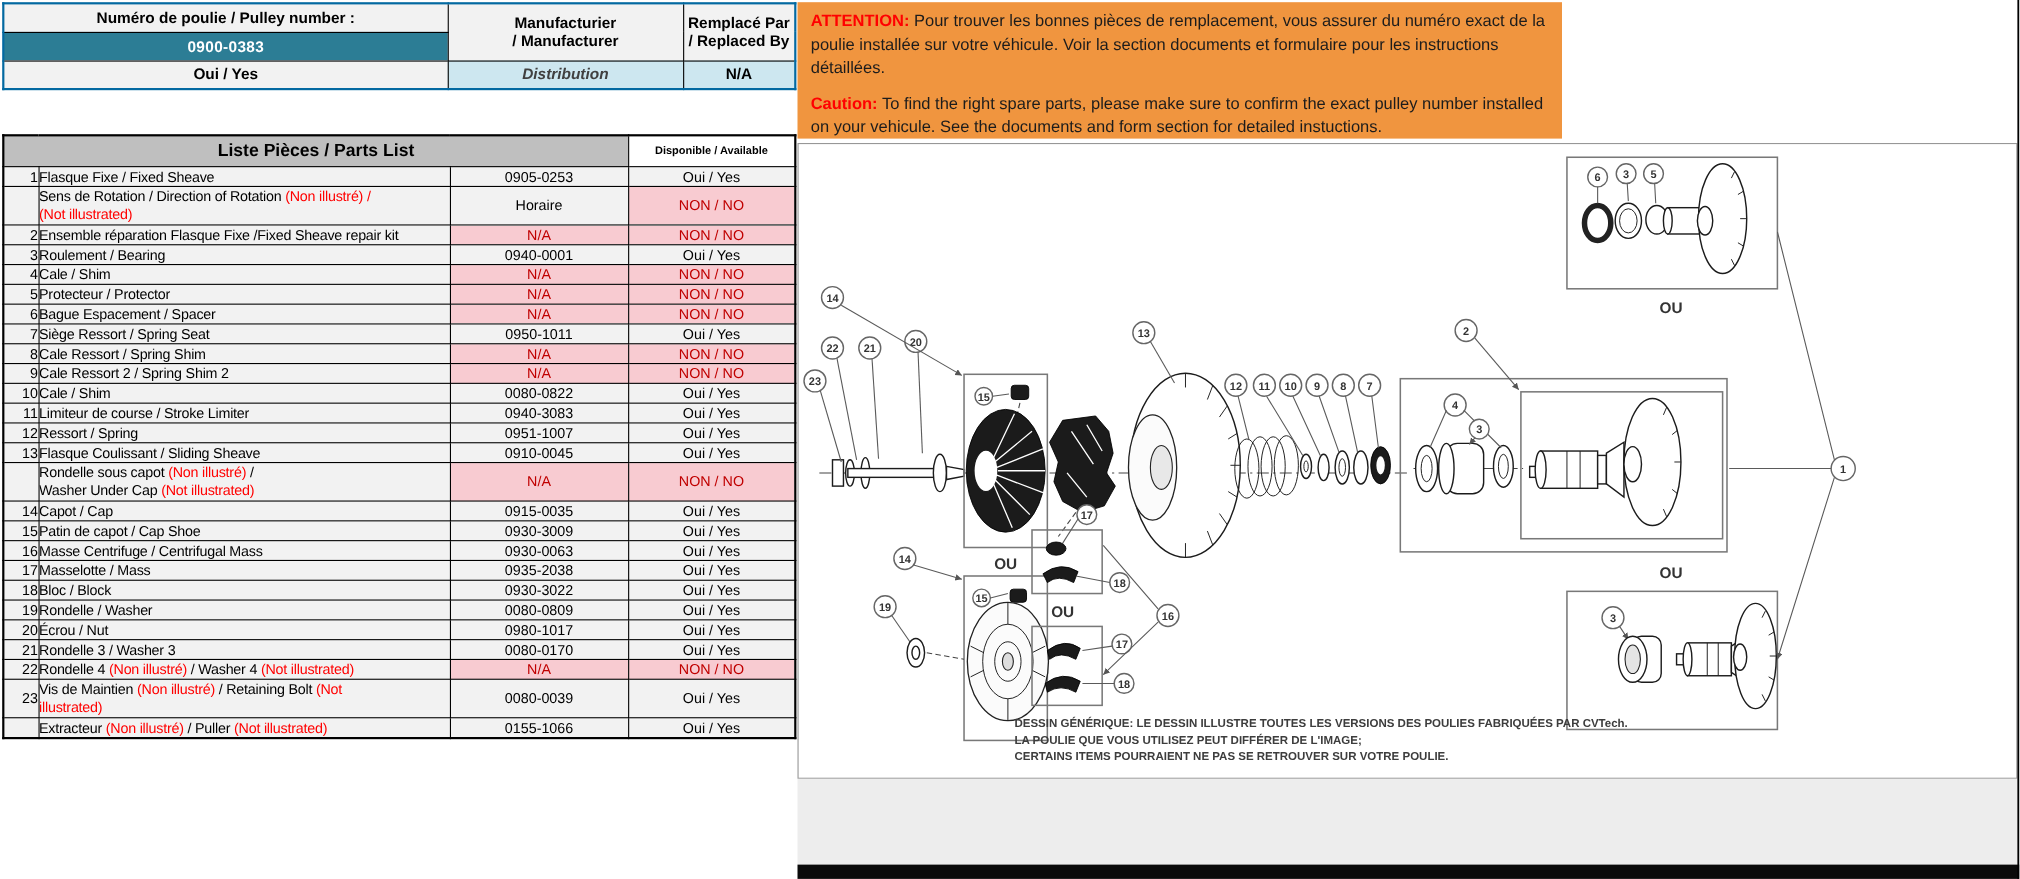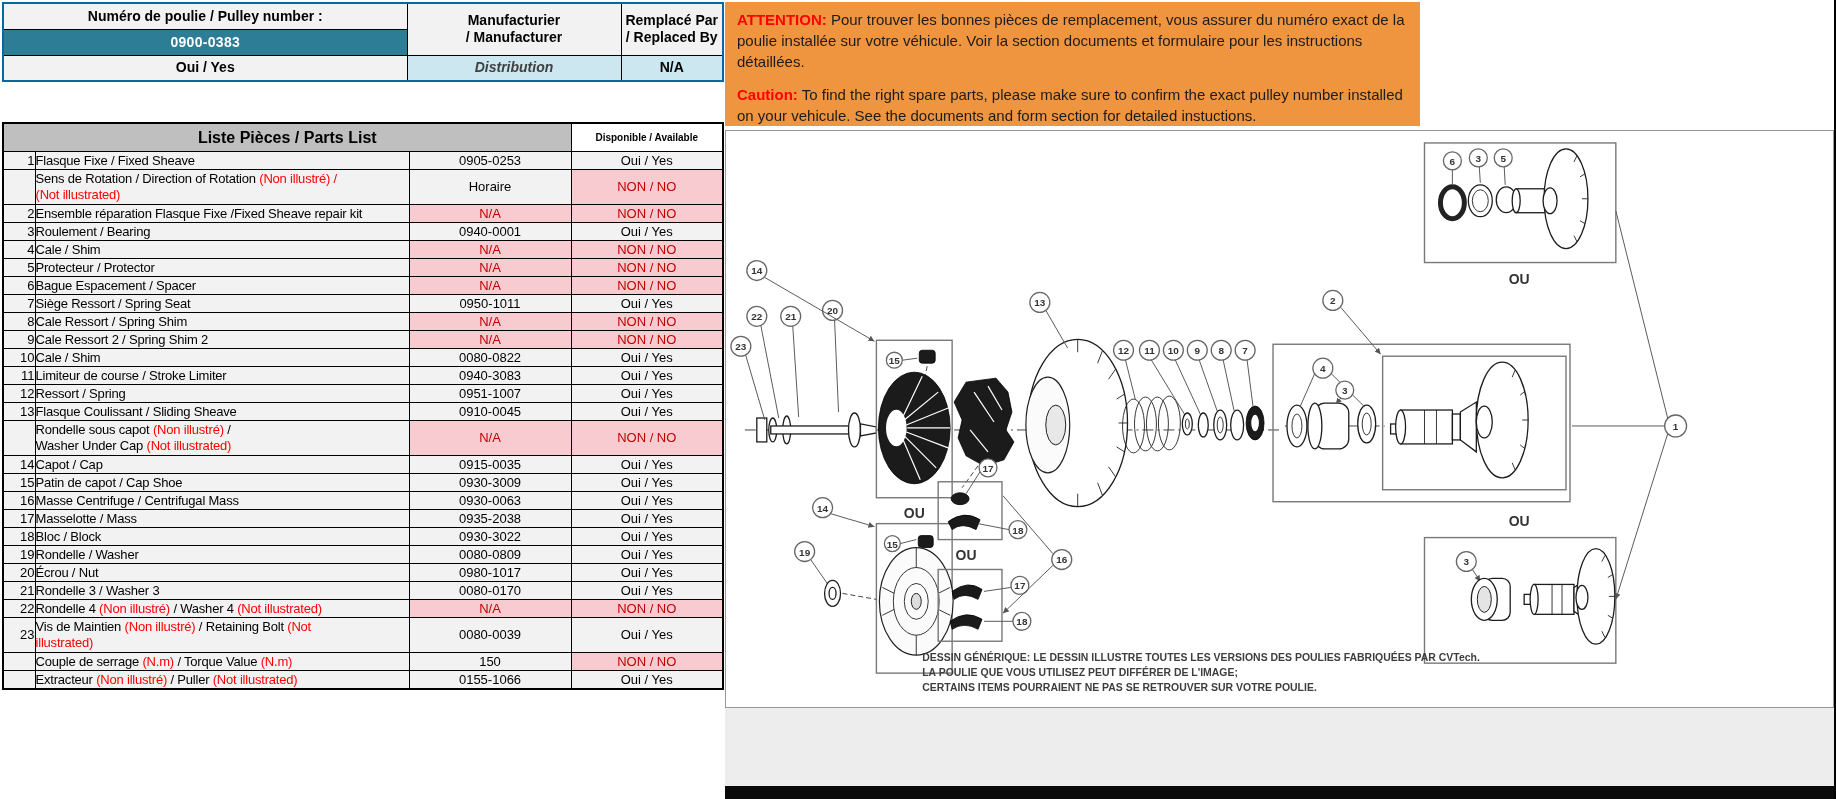--- a/index.html
+++ b/index.html
@@ -257,26 +257,20 @@
           <td class="c-av pink dred">NON / NO</td>
         </tr>
         <tr class="tall">
           <td class="c-num">23</td>
           <td class="c-name"><span>Vis de Maintien </span><span class="red">(Non illustré)</span><span> / Retaining Bolt </span><span class="red">(Not</span><br><span class="red">illustrated)</span></td>
           <td class="c-pn">0080-0039</td>
           <td class="c-av">Oui / Yes</td>
         </tr>
         <tr>
           <td class="c-num"></td>
-          <td class="c-name"><span>Couple de serrage </span><span class="red">(N.m)</span><span> / Torque Value </span><span class="red">(N.m)</span></td>
-          <td class="c-pn">150</td>
-          <td class="c-av pink dred">NON / NO</td>
-        </tr>
-        <tr>
-          <td class="c-num"></td>
           <td class="c-name"><span>Extracteur </span><span class="red">(Non illustré)</span><span> / Puller </span><span class="red">(Not illustrated)</span></td>
           <td class="c-pn">0155-1066</td>
           <td class="c-av">Oui / Yes</td>
         </tr>
       </tbody>
   </table>
 
   <div id="warning-box">
     <p><span class="warn-label">ATTENTION:</span><span> Pour trouver les bonnes pièces de remplacement, vous assurer du numéro exact de la poulie installée sur votre véhicule. Voir la section documents et formulaire pour les instructions détaillées.</span></p>
     <p><span class="warn-label">Caution:</span><span> To find the right spare parts, please make sure to confirm the exact pulley number installed on your vehicule. See the documents and form section for detailed instuctions.</span></p>

